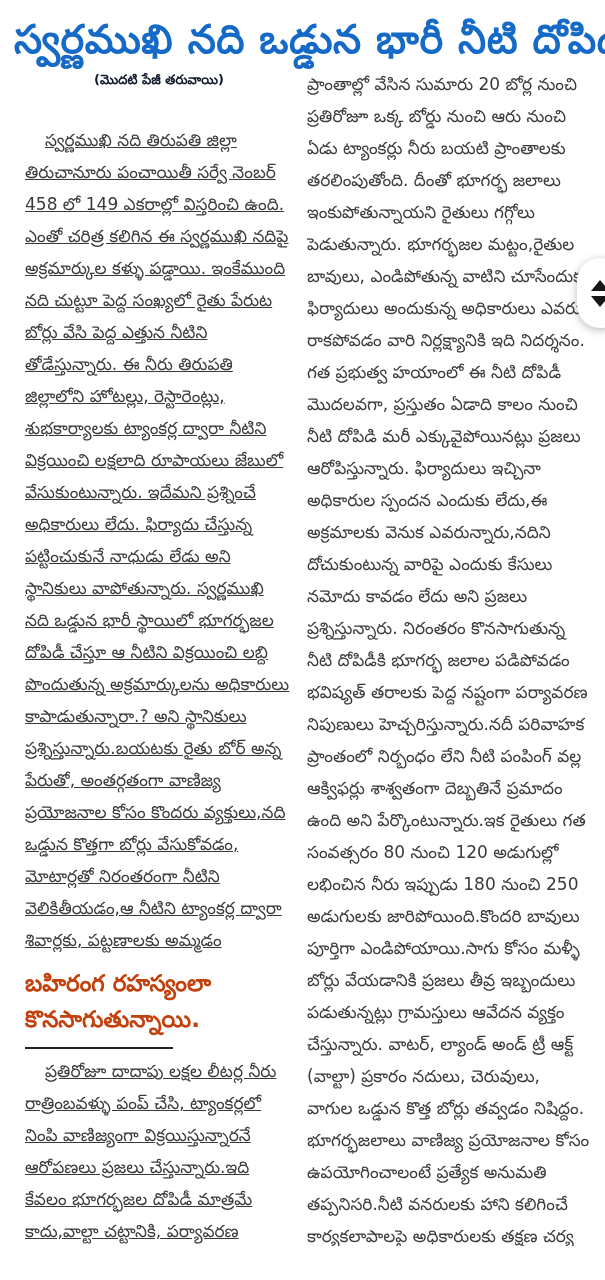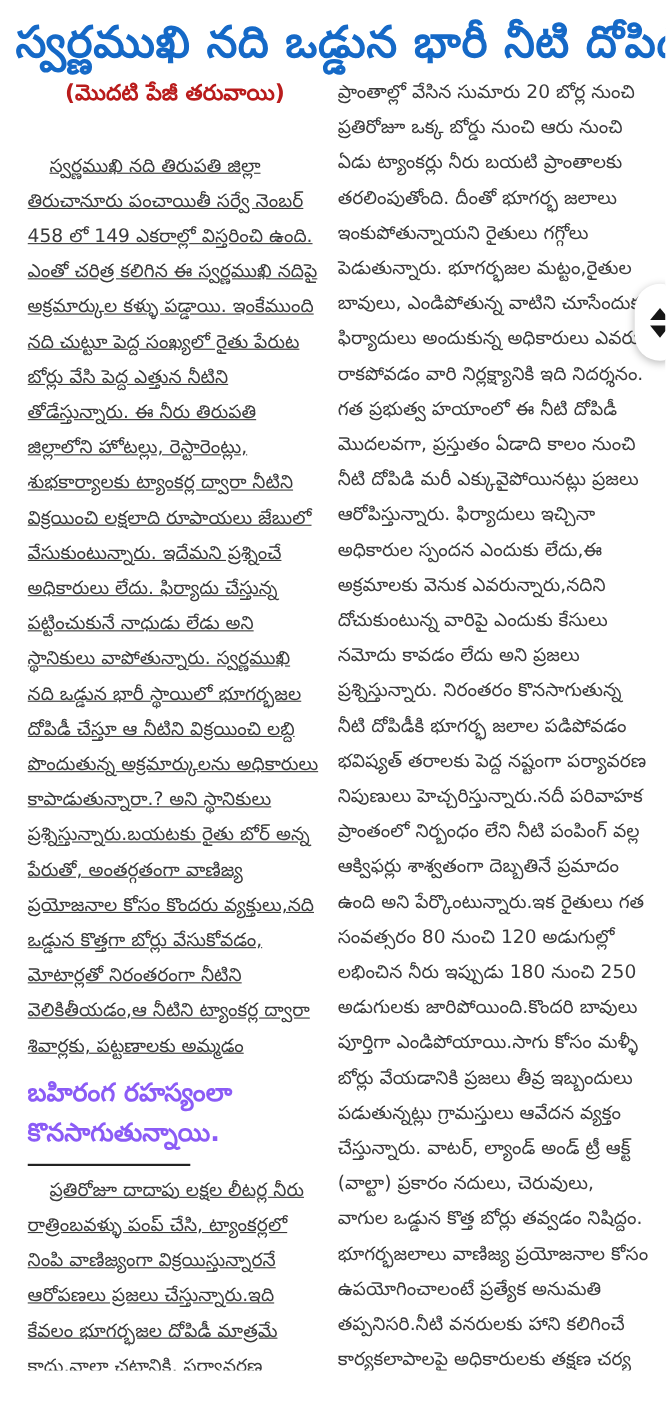--- a/index.html
+++ b/index.html
@@ -29,39 +29,39 @@
     box-sizing: border-box;
     height: 1180px;
     overflow: hidden;
   }
   .col { overflow: hidden; }
   .col.left  { width: 268px; flex: 0 0 268px; }
   .col.right { flex: 1; }
   .note {
     margin: 4px 0 34px 0;
     text-align: center;
-    font-size: 20px;
+    font-size: 13px;
     font-weight: 700;
-    color: #b91c1c;
+    color: #0f172a;
   }
   .para {
     margin: 0;
     font-size: 17px;
     line-height: 32px;
     color: #3a3a3a;
     text-align: left;
     word-break: break-word;
   }
   .para.indent { text-indent: 20px; text-decoration: underline; }
   .subhead {
     margin: 10px 0 0 0;
     font-size: 23px;
     line-height: 1.55;
     font-weight: 700;
-    color: #8b5cf6;
+    color: #c2410c;
   }
   .divider {
     border: none;
     border-top: 2px solid #222222;
     width: 148px;
     margin: 10px 0 6px 0;
   }
   .scroll-widget {
     position: absolute;
     top: 258px;

